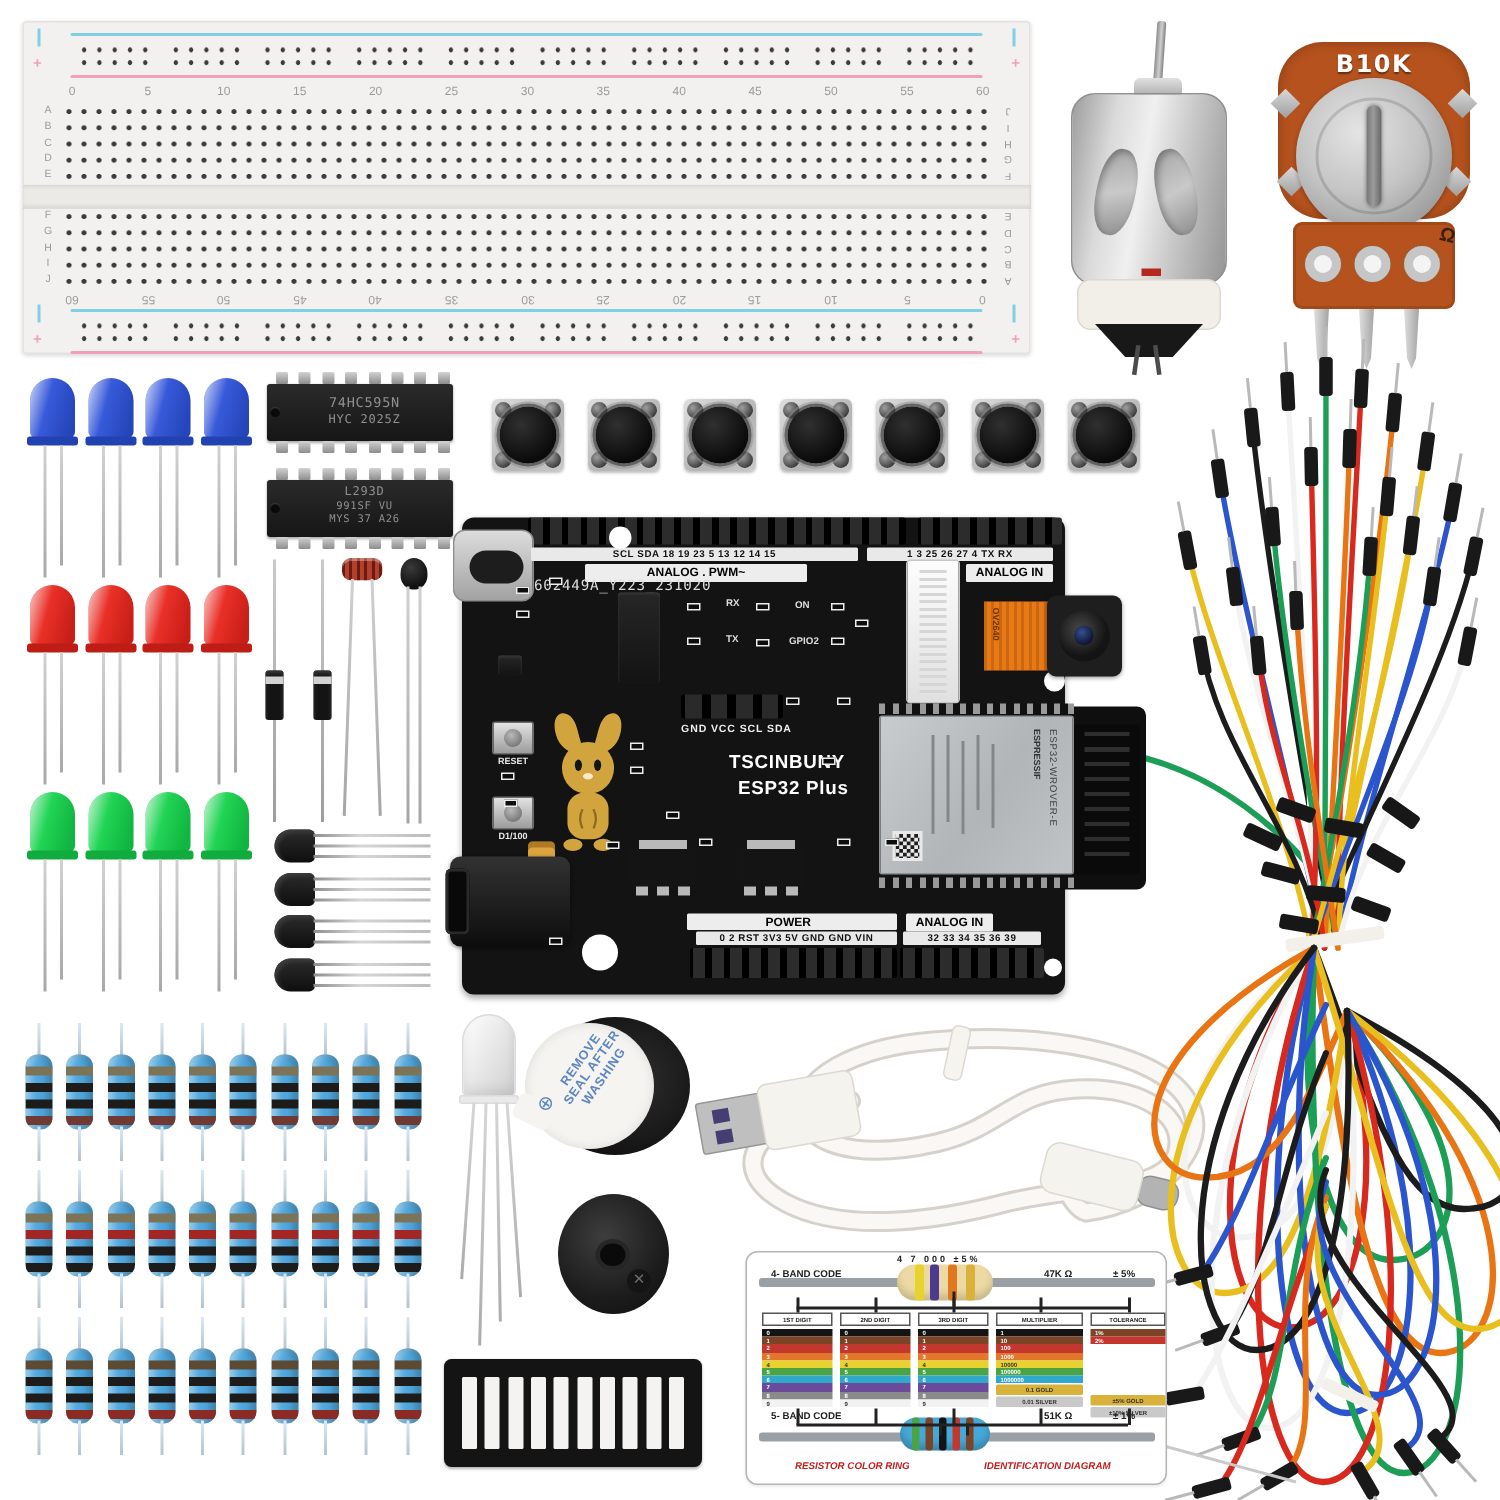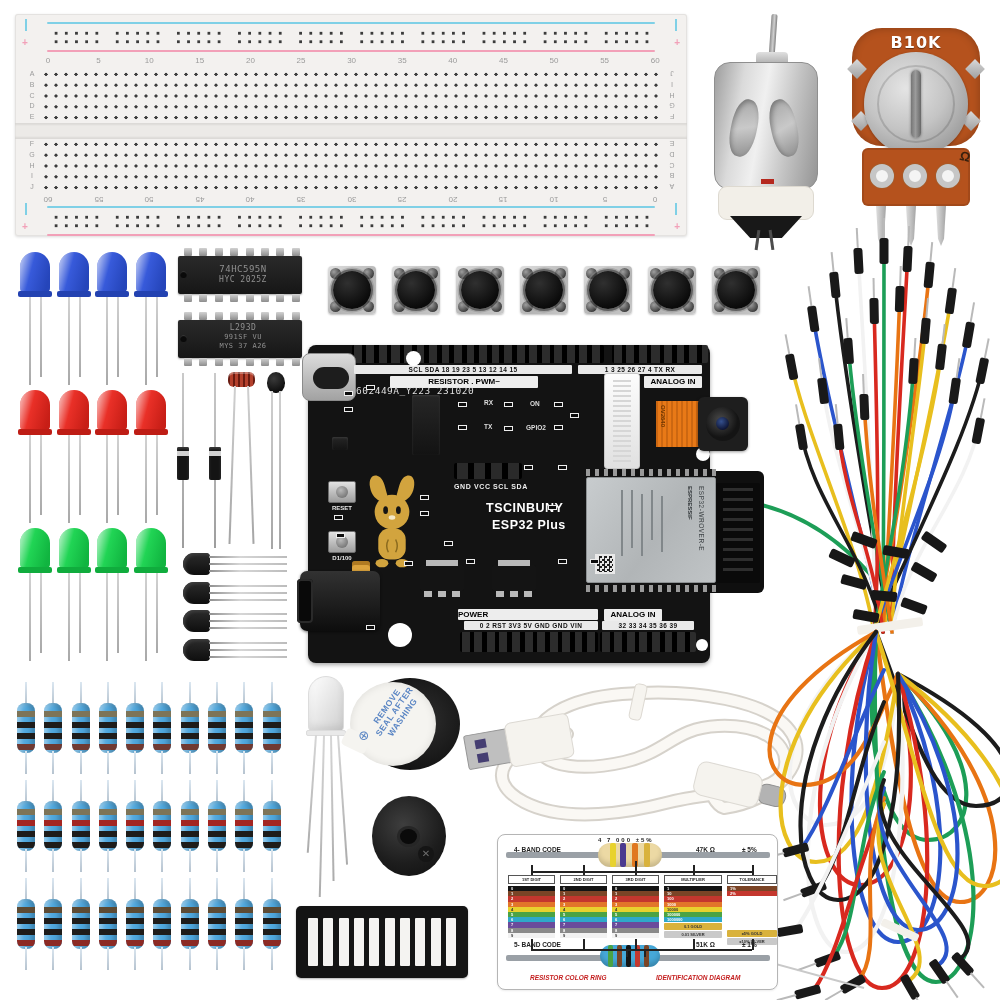--- a/index.html
+++ b/index.html
@@ -184,21 +184,21 @@
 .mline{position:absolute;width:2px;background:#81878a}
 .ant{left:408px;top:138px;width:44px;height:100px;background:#0a0a0a;border-radius:2px}
 .ant::before{content:"";position:absolute;inset:5px 7px;background:repeating-linear-gradient(0deg,rgba(0,0,0,0) 0 7px,#2e2e2e 7px 10px)}
 .reg{width:44px;height:26px;background:#141414;border-radius:2px}
 .reg::before{content:"";position:absolute;left:6px;top:-5px;width:32px;height:6px;background:#b9b9b9}
 .reg::after{content:"";position:absolute;left:4px;bottom:-6px;width:36px;height:6px;background:repeating-linear-gradient(90deg,#b9b9b9 0 8px,rgba(0,0,0,0) 8px 14px)}
 .ycap{left:44px;top:216px;width:18px;height:24px;background:#dca43e;border-radius:3px;box-shadow:inset 0 4px 0 rgba(120,70,0,.45)}
 .jack{left:-8px;top:226px;width:80px;height:60px;background:linear-gradient(#323232,#0d0d0d);border-radius:7px;box-shadow:0 1px 3px rgba(0,0,0,.5)}
 .jack::before{content:"";position:absolute;left:-3px;top:8px;width:16px;height:44px;background:#090909;border-radius:4px;box-shadow:inset 0 0 0 2px #2a2a2a}
 .pstrip{height:11px;background:#ededed;border-radius:1px}
-.pstrip span{display:block;text-align:left;padding-right:5px;font-size:8px;font-weight:bold;line-height:11px;color:#000}
+.pstrip span{display:block;text-align:center;padding-right:5px;font-size:8px;font-weight:bold;line-height:11px;color:#000}
 .pad{position:absolute;width:9px;height:5px;background:#0d0d0d;border:1px solid #ededed}
 
 
 #card{left:497px;top:834px;width:281px;height:156px;background:#fff;border:1.5px solid #b5b5b5;border-radius:8px;box-shadow:0 1px 2px rgba(0,0,0,.08)}
 #card>div{position:absolute}
 .c-txt{font-size:6.5px;font-weight:bold;color:#222;white-space:nowrap}
 .c-txt.sm{font-size:6px;letter-spacing:2px}
 .c-bar{left:8px;width:264px;height:6px;background:#9aa0a6;border-radius:2px}
 .c-res4{left:100px;top:8px;width:64px;height:24px;background:#ecd9a4;border-radius:12px;box-shadow:inset 0 -4px 5px rgba(0,0,0,.15)}
 .c-res4 i,.c-res5 i{position:absolute;top:0;bottom:0;width:6px;border-radius:2px}
@@ -1041,21 +1041,21 @@
       <rect x="-20" y="-4" width="40" height="8" rx="2.5" fill="#f3f0ea" transform="translate(128,690) rotate(25)"></rect>
     </svg>
 
   <section id="board">
     <div class="pcb"></div>
     <div class="pcbtab"></div>
     <div class="hdr" style="left:44px;top:0;width:252px"></div>
     <div class="hdr" style="left:304px;top:0;width:96px"></div>
     <div class="usbc"></div>
     <div class="pinlbl" style="left:46px;top:20px;width:218px">SCL SDA 18 19 23 5 13 12 14 15</div>
-    <div class="lblbox" style="left:82px;top:31px;width:148px">RESISTOR . PWM~</div>
+    <div class="lblbox" style="left:82px;top:31px;width:148px">ANALOG . PWM~</div>
     <div class="pinlbl" style="left:270px;top:20px;width:124px">1 3 25 26 27 4 TX RX</div>
     <div class="lblbox" style="left:336px;top:31px;width:58px">ANALOG IN</div>
     <div class="serial">602449A_Y223_231020</div>
     <div class="hole" style="left:98px;top:6px;width:15px;height:15px"></div>
     <div class="hole" style="left:80px;top:278px;width:24px;height:24px"></div>
     <div class="hole" style="left:388px;top:102px;width:14px;height:14px"></div>
     <div class="hole" style="left:388px;top:294px;width:12px;height:12px"></div>
     <div class="chip" style="left:104px;top:50px;width:28px;height:60px"></div>
     <div class="chip" style="left:24px;top:92px;width:16px;height:13px"></div>
     <div class="mlbl" style="left:176px;top:54px">RX</div>

